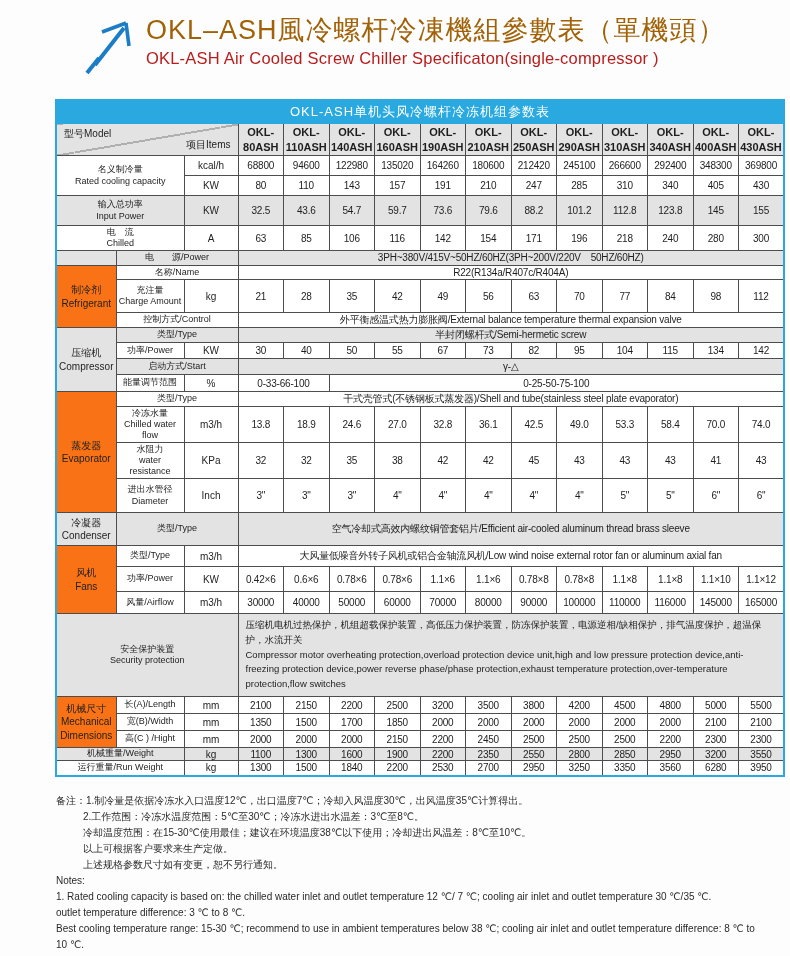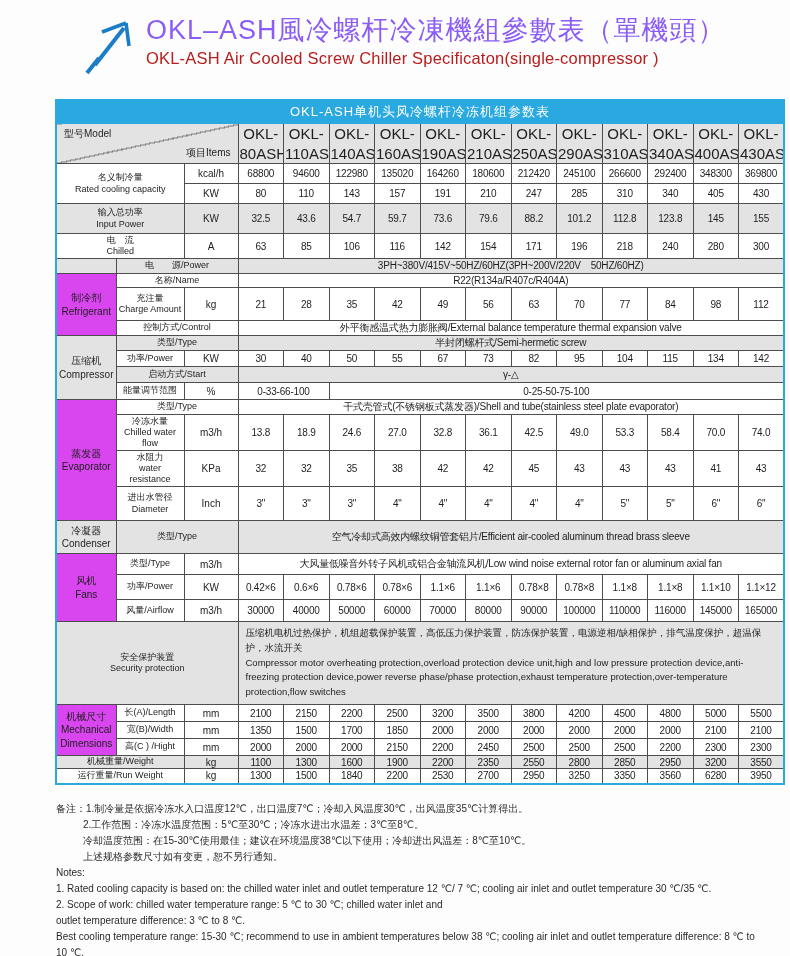--- a/index.html
+++ b/index.html
@@ -5,48 +5,48 @@
   html,body{margin:0;padding:0;}
   body{
     width:790px;height:956px;background:#fdfdfd;
     font-family:"Liberation Sans","DejaVu Sans",sans-serif;color:#1e1e1e;
     -webkit-font-smoothing:antialiased;
   }
   
   .page-header{display:flex;align-items:flex-start;margin:14px 0 0 82px;}
   .logo{width:58px;height:62px;flex:0 0 auto;margin-top:2px;}
   .titles{margin-left:6px;}
-  .title-zh{font-size:27px;font-weight:500;letter-spacing:1px;color:#8b5cf6;line-height:1.25;}
+  .title-zh{font-size:27px;font-weight:500;letter-spacing:1px;color:#a16207;line-height:1.25;}
   .title-en{font-size:16.5px;color:#b91c1c;margin-top:1px;letter-spacing:0.2px;}
   
   table.spec{
     margin:21px 0 0 55px;width:730px;table-layout:fixed;
     border-collapse:collapse;border:2px solid #29a9e0;background:#fff;
   }
   .spec th,.spec td{
     border:1px solid #4d4d4d;text-align:center;vertical-align:middle;
     padding:0 1px;overflow:hidden;
   }
   tr.title-bar th{
     background:#29a9e0;border-color:#29a9e0;color:#fff;
     font-size:13px;font-weight:normal;height:22px;letter-spacing:1px;
   }
   .model-h{
-    background:#e3e3e3;font-size:15px;font-weight:normal;
+    background:#e3e3e3;font-size:11px;font-weight:bold;
     line-height:1.3;white-space:pre-line;height:31px;
   }
   th.corner{
     background-color:#e3e3e3;position:relative;padding:0;
     background-image:linear-gradient(to bottom right,
       transparent 49.2%, #7a7a7a 49.2%, #7a7a7a 50.8%, transparent 50.8%);
   }
   th.corner .m{position:absolute;top:3px;left:7px;font-size:10px;font-weight:normal;}
   th.corner .i{position:absolute;bottom:3px;right:7px;font-size:10px;font-weight:normal;}
   tr.shade td{background:#e3e3e3;}
-  td.group{font-size:10px;line-height:1.35;white-space:pre-line;background:#d946ef;}
+  td.group{font-size:10px;line-height:1.35;white-space:pre-line;background:#f97316;}
   td.label{font-size:9px;line-height:1.25;white-space:pre-line;}
   td.unit{font-size:10px;}
   td.val{font-size:10px;letter-spacing:-0.2px;}
   td.val.left{text-align:left;padding:4px 7px;line-height:1.55;font-size:9.5px;
     white-space:pre-line;letter-spacing:0;}
   td.lead{background:#e3e3e3;}
   
   .notes{margin:16px 30px 0 56px;font-size:10px;line-height:1.6;color:#2a2a2a;}
   .notes .line{white-space:nowrap;}
   .notes .wrap{white-space:normal;}
@@ -444,22 +444,22 @@
         <td class="val">3950</td>
       </tr>
     </tbody>
 </table>
 
 <div class="notes">
   <div id="notes-zh">
       <div class="line">备注：1.制冷量是依据冷冻水入口温度12℃，出口温度7℃；冷却入风温度30℃，出风温度35℃计算得出。</div>
       <div class="line indent">2.工作范围：冷冻水温度范围：5℃至30℃；冷冻水进出水温差：3℃至8℃。</div>
       <div class="line indent">冷却温度范围：在15-30℃使用最佳；建议在环境温度38℃以下使用；冷却进出风温差：8℃至10℃。</div>
+      <div class="line indent">以上可根据客户要求来生产定做。</div>
       <div class="line indent">上述规格参数尺寸如有变更，恕不另行通知。</div>
     </div>
   <div id="notes-en">
       <div class="line wrap">Notes:</div>
       <div class="line wrap">1. Rated cooling capacity is based on: the chilled water inlet and outlet temperature 12 ℃/ 7 ℃; cooling air inlet and outlet temperature 30 ℃/35 ℃.</div>
-      <div class="line wrap">2. Scope of work: chilled water temperature range: 5 ℃ to 30 ℃; chilled water inlet and</div>
       <div class="line wrap">outlet temperature difference: 3 ℃ to 8 ℃.</div>
       <div class="line wrap">Best cooling temperature range: 15-30 ℃; recommend to use in ambient temperatures below 38 ℃; cooling air inlet and outlet temperature difference: 8 ℃ to 10 ℃.</div>
     </div>
 </div>
 
 </body></html>

